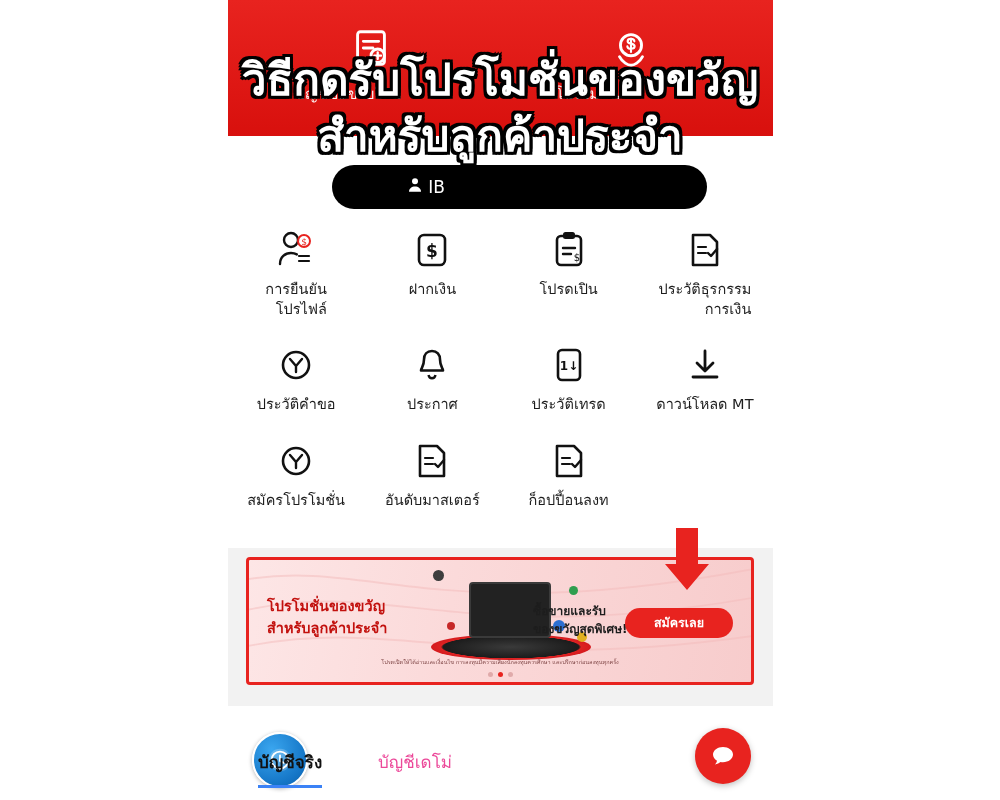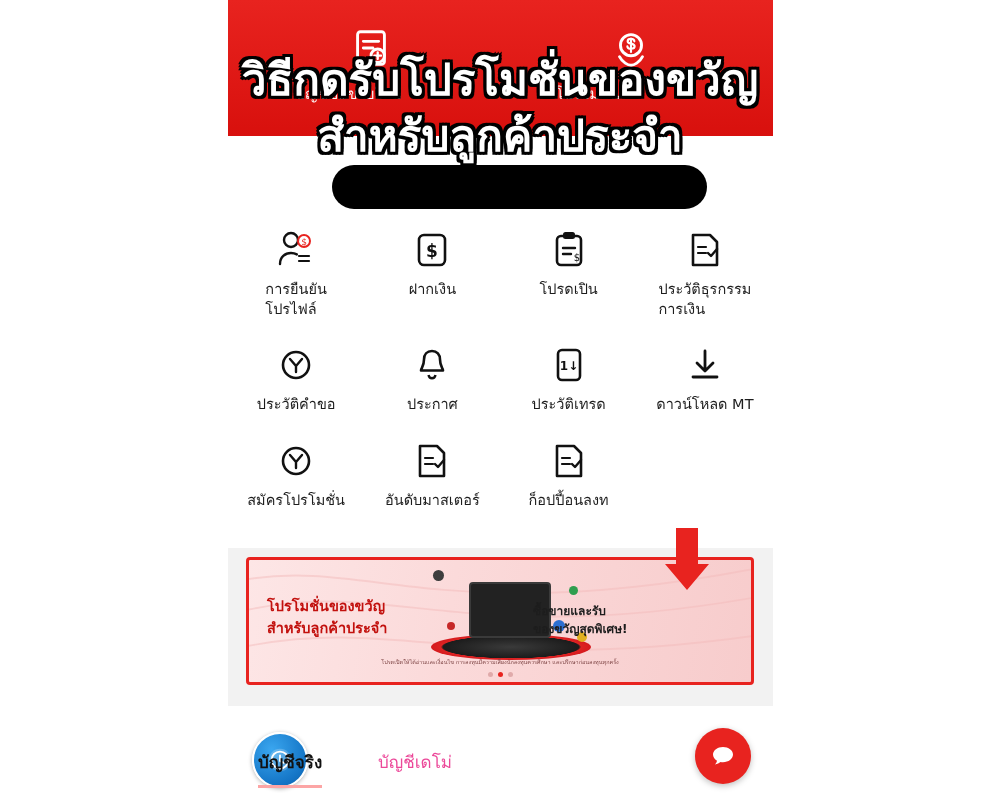--- a/index.html
+++ b/index.html
@@ -117,21 +117,21 @@
     padding-top: 6px;
   }
   .tile .ticon {
     width: 44px;
     height: 44px;
     margin-bottom: 8px;
   }
   .tile .tlabel {
     font-size: 14.5px;
     color: #1d1d1d;
-    text-align: left;
+    text-align: right;
     line-height: 1.35;
     max-width: 124px;
   }
   
   .banner {
     position: absolute;
     left: 18px;
     top: 557px;
     width: 508px;
     height: 128px;
@@ -239,21 +239,21 @@
     position: absolute;
     font-size: 17px;
     color: #1d1d1d;
   }
   .acct .tab-real {
     left: 30px;
     top: 42px;
     font-weight: bold;
     color: #111;
     padding-bottom: 10px;
-    border-bottom: 3px solid #fca5a5;
+    border-bottom: 3px solid #3b82f6;
   }
   .acct .tab-demo {
     left: 150px;
     top: 42px;
     color: #ec4899;
   }
   .badge {
     position: absolute;
     left: 24px;
     top: 26px;
@@ -338,20 +338,29 @@
           </span>
           <span class="hlabel">โปรโมชั่น</span>
         </div>
 
       </div>
     </div>
 
     <div class="panel">
 
       <div class="seg-wrap">
+        <div class="seg seg-ib">
+          <span>
+            <svg viewBox="0 0 24 24" width="18" height="18">
+                <circle cx="12" cy="7" r="4" fill="#ffffff"></circle>
+                <path d="M4 21c0-4.4 3.6-7 8-7s8 2.6 8 7" fill="#ffffff"></path>
+              </svg>
+          </span>
+          <span>IB</span>
+        </div>
       </div>
 
       <div class="grid">
 
         <div class="tile">
           <span class="ticon">
             <svg viewBox="0 0 44 44" width="44" height="44">
               <circle cx="17" cy="12" r="7" fill="none" stroke="#111" stroke-width="2.4"></circle>
               <path d="M6 36c0-7 5-11 11-11 2.2 0 4.2.5 5.8 1.4" fill="none" stroke="#111" stroke-width="2.4" stroke-linecap="round"></path>
               <circle cx="30" cy="13" r="6" fill="none" stroke="#e8231f" stroke-width="2"></circle>
@@ -489,20 +498,21 @@
       </div>
 
       <div class="b-text">
         <span>โปรโมชั่นของขวัญ</span><br>
         <span>สำหรับลูกค้าประจำ</span>
       </div>
       <div class="b-sub">
         <span>ซื้อขายและรับ</span><br>
         <span>ของขวัญสุดพิเศษ!</span>
       </div>
+      <div class="b-btn">สมัครเลย</div>
       <div class="b-fine">โปรดเปิดให้ได้อ่านและเงื่อนไข การลงทุนมีความเสี่ยงนักลงทุนควรศึกษา และปรึกษาก่อนลงทุนทุกครั้ง</div>
       <div class="b-dots">
         <i></i>
         <i class="on"></i>
         <i></i>
       </div>
     </div>
 
     <div class="acct">
       <div class="badge">

